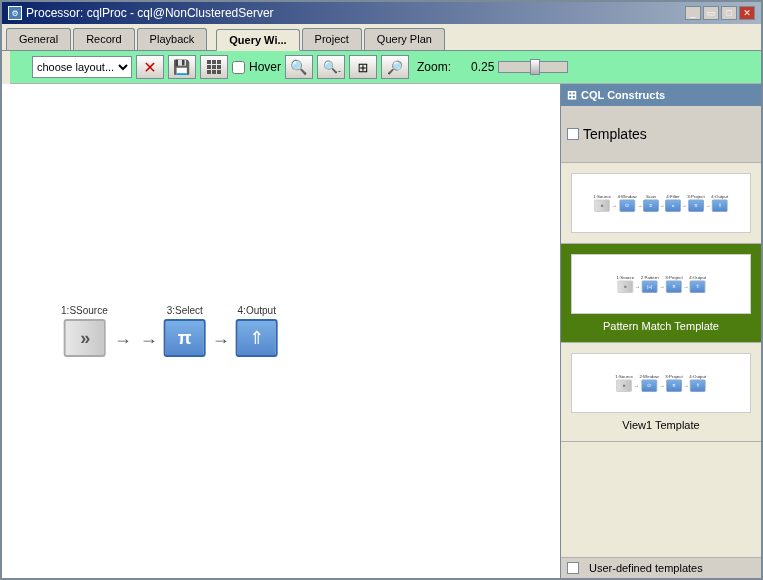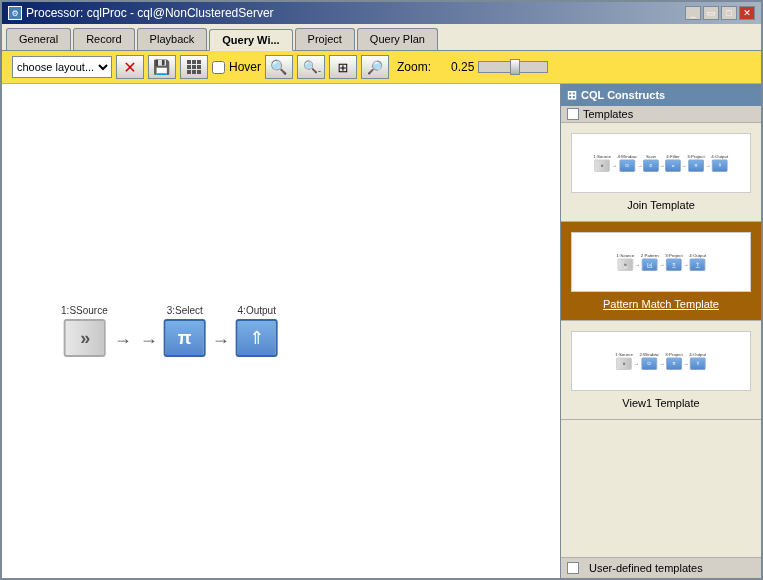--- a/index.html
+++ b/index.html
@@ -75,28 +75,30 @@
       font-size: 11px;
       border-radius: 3px 3px 0 0;
     }
     .tab.active {
       background: #ece9d8;
       border-bottom: 1px solid #ece9d8;
       font-weight: bold;
       position: relative;
       bottom: -1px;
       z-index: 1;
+      margin-left: 7px;
     }
     .toolbar {
       display: flex;
       align-items: center;
-      padding: 4px 10px;
+      padding: 4px 22px;
       gap: 4px;
       border-bottom: 1px solid #b0b0b0;
-      background: #fde047;
+      background: #86efac;
+      margin-left: 8px;
     }
     .toolbar-select-wrapper {
       display: flex;
       align-items: center;
     }
     .toolbar-select-wrapper select {
       height: 22px;
       font-size: 11px;
       border: 1px solid #7a8a99;
       background: white;
@@ -216,36 +218,35 @@
       color: white;
       padding: 4px 6px;
       font-size: 11px;
       font-weight: bold;
       display: flex;
       align-items: center;
       gap: 4px;
     }
     .panel-section {
       background: #d4d0c8;
-      padding: 2px 6px;
-      font-size: 11px;
+      padding: 20px 6px;
+      font-size: 14px;
       border-bottom: 1px solid #b0b0b0;
       display: flex;
       align-items: center;
       gap: 4px;
     }
     .template-item {
       padding: 6px;
       border-bottom: 1px solid #b0b0b0;
       cursor: pointer;
     }
     .template-item.selected {
-      background: #a16207;
-      color: white;
-      text-decoration: underline;
+      background: #4d7c0f;
+      color: white;
     }
     .template-canvas {
       height: 60px;
       background: white;
       border: 1px solid #ccc;
       margin: 4px;
       display: flex;
       align-items: center;
       justify-content: center;
       overflow: hidden;
@@ -504,21 +505,20 @@
             </div>
             <span class="mini-arrow">→</span>
             <div class="mini-node">
               <span class="mini-node-label">4:Output</span>
               <div class="mini-box output">
                   <span style="font-size:9px;color:white;">⇑</span>
                 </div>
             </div>
           </div>
         </div>
-        <div class="template-label">Join Template</div>
       </div>
 
       <div class="template-item selected">
         <div class="template-canvas">
           <div class="mini-flow">
             <div class="mini-node">
               <span class="mini-node-label">1:Source</span>
               <div class="mini-box ssource">
                   <span style="font-size:9px;color:#555;font-weight:bold;">»</span>
                 </div>

